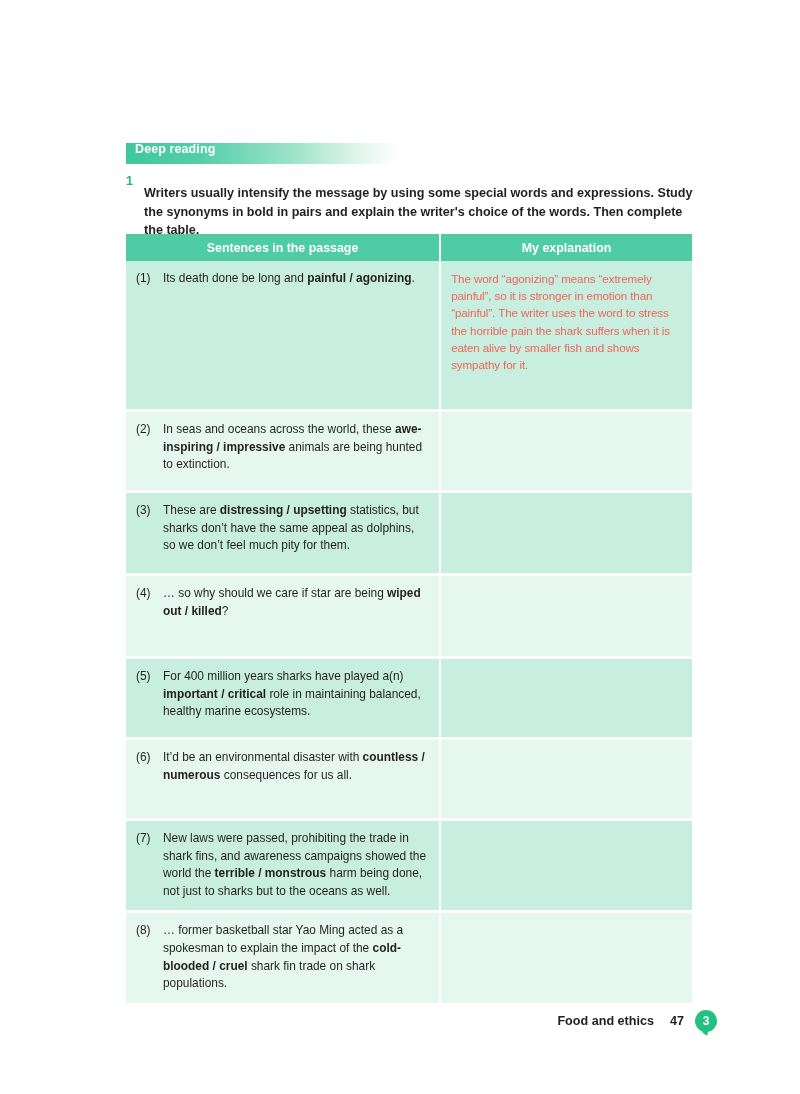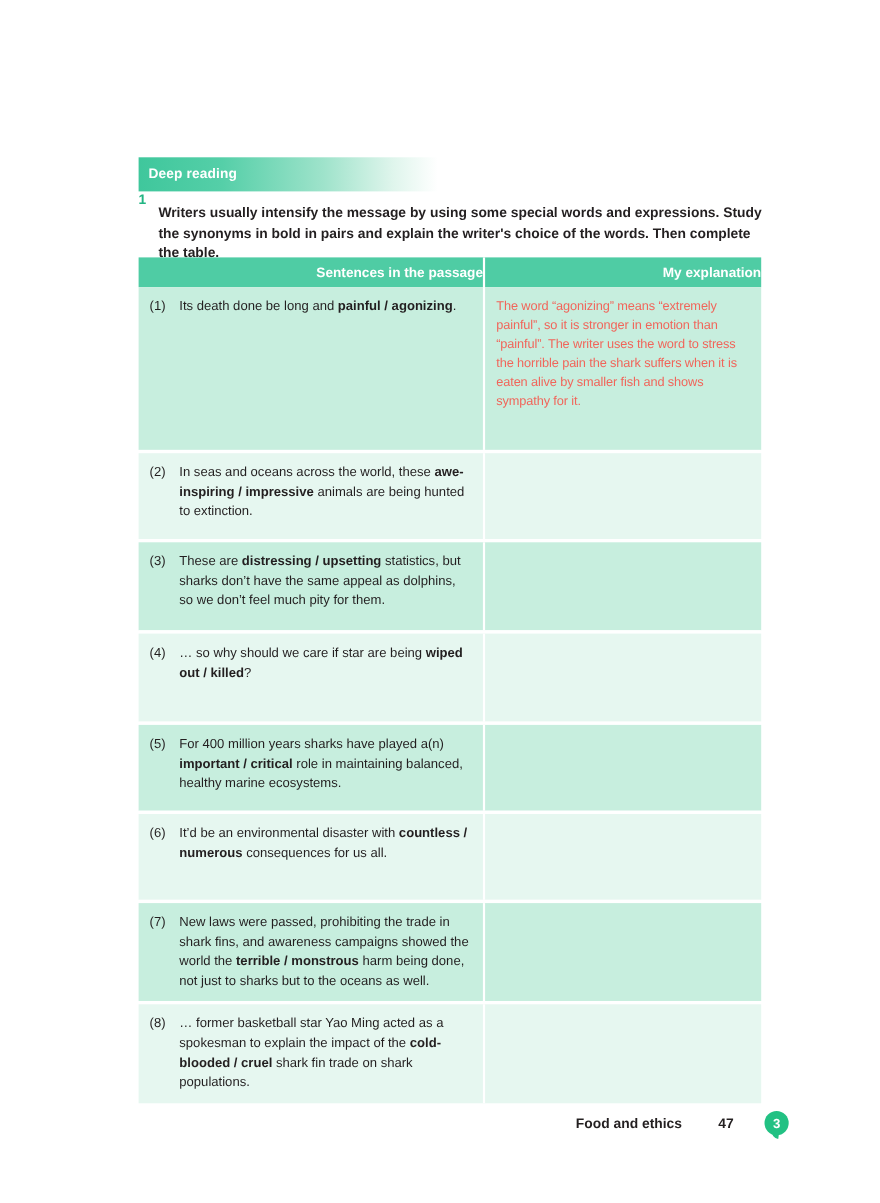--- a/index.html
+++ b/index.html
@@ -22,24 +22,24 @@
     background: #ffffff;
     overflow: hidden;
   }
 
   
   .section-banner {
     position: absolute;
     left: 126px;
     top: 143px;
     width: 272px;
-    height: 31px;
+    height: 21px;
     background: linear-gradient(to right, #3FC79C 0%, #55CFA8 28%, #9FE3CB 62%, #DFF5EC 85%, #FFFFFF 100%);
     display: flex;
-    align-items: center;
+    align-items: flex-start;
   }
   .section-banner-label {
     color: #ffffff;
     font-size: 12.5px;
     font-weight: 700;
     letter-spacing: 0.1px;
     padding-left: 9px;
     line-height: 1;
   }
 
@@ -78,21 +78,21 @@
     border-collapse: collapse;
   }
   .table-header-row {
     height: 27px;
   }
   .th {
     background: #4FCCA4;
     color: #ffffff;
     font-size: 12.4px;
     font-weight: 700;
-    text-align: right;
+    text-align: center;
     vertical-align: middle;
     height: 27px;
     padding: 0;
     border-right: 2px solid #ffffff;
   }
   .th:last-child { border-right: none; }
   .th-sentences { width: 55.5%; }
   .th-explanation { width: 44.5%; margin-left: 16px; }
 
   .row-spacer td {
@@ -139,21 +139,21 @@
     letter-spacing: -0.1px;
   }
 
   
   .footer {
     position: absolute;
     right: 83px;
     top: 1010px;
     display: flex;
     align-items: center;
-    gap: 17px;
+    gap: 0;
   }
   .footer-chapter-title {
     color: #231F20;
     font-size: 12.6px;
     font-weight: 700;
     line-height: 1;
   }
   .footer-page-number {
     color: #231F20;
     font-size: 12.6px;

